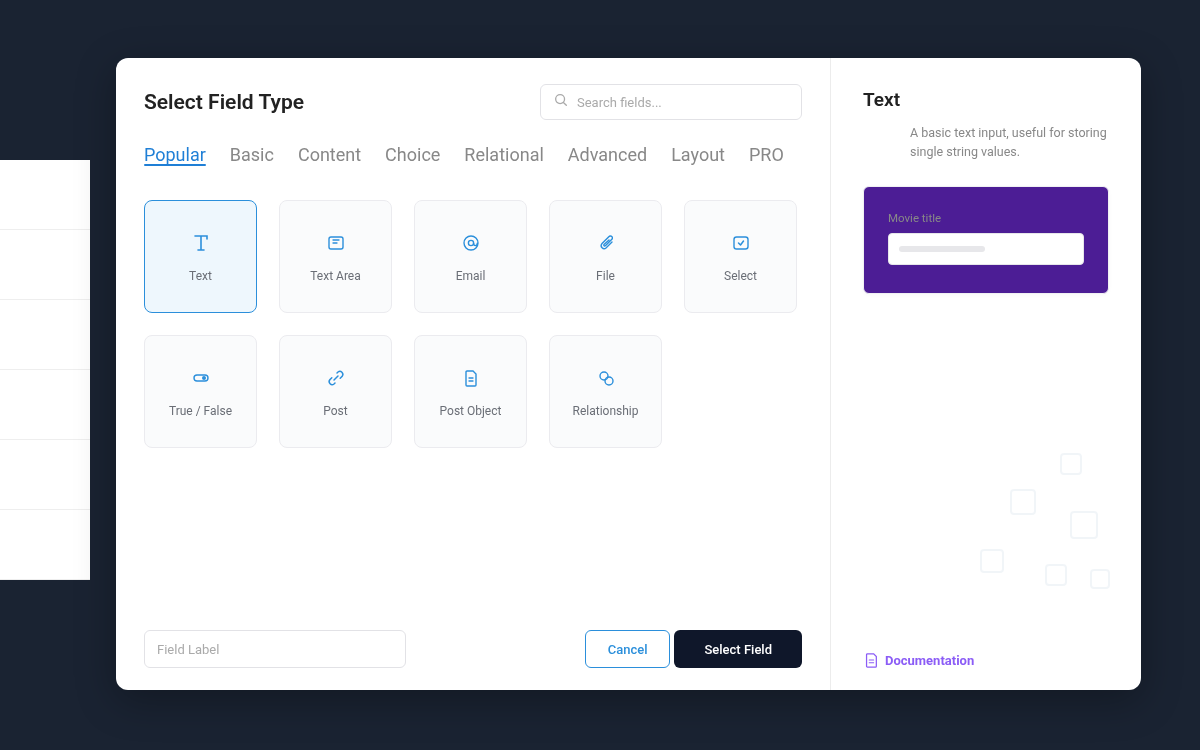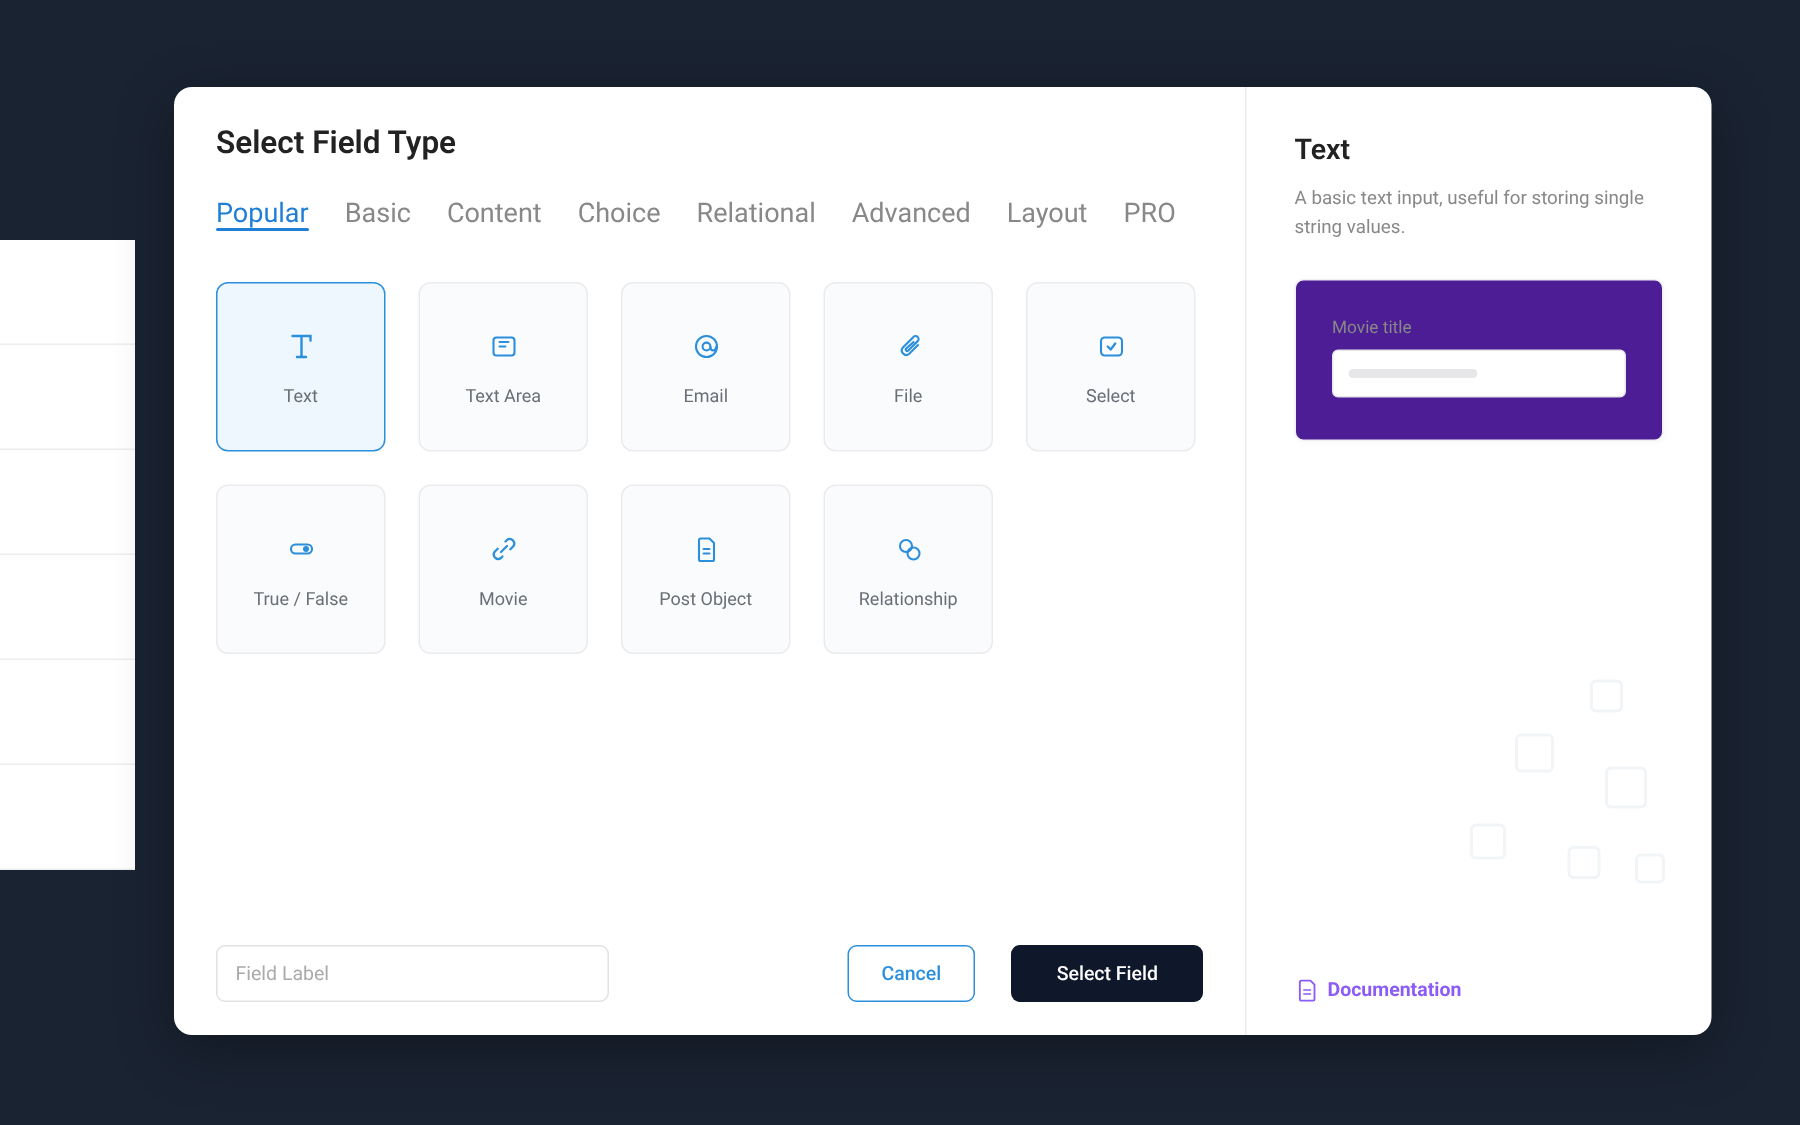--- a/index.html
+++ b/index.html
@@ -146,21 +146,21 @@
       font-size: 12px;
       color: #6a6e76;
     }
     .footer {
       position: absolute;
       bottom: 22px;
       left: 28px;
       right: 28px;
       display: flex;
       align-items: center;
-      gap: 24px;
+      gap: 4px;
     }
     .field-label-input {
       width: 262px;
       height: 38px;
       border: 1px solid #e2e2e6;
       border-radius: 6px;
       padding: 0 12px;
       font-size: 13px;
       color: #333;
       outline: none;
@@ -194,20 +194,21 @@
     .side-title {
       font-size: 19px;
       font-weight: 600;
       color: #222;
     }
     .side-desc {
       margin-top: 12px;
       font-size: 12.5px;
       color: #888;
       line-height: 1.55;
+      margin-left: 47px;
     }
     .preview {
       margin-top: 24px;
       background: #4c1d95;
       border: 1px solid #f0f0f3;
       border-radius: 6px;
       padding: 24px 24px 28px 24px;
       box-shadow: 0 1px 4px rgba(0,0,0,0.03);
     }
     .preview-label {
@@ -313,20 +314,28 @@
     <div class="row"></div>
     <div class="row"></div>
 </div>
 
 <div class="modal">
 
   <div class="main">
 
     <div class="header">
       <div class="title">Select Field Type</div>
+      <div class="search">
+        <span class="icon" style="color:#aaa">
+          <svg width="16" height="16" viewBox="0 0 18 18">
+              <use href="#i-search"></use>
+            </svg>
+        </span>
+        <input type="text" placeholder="Search fields..." style="">
+      </div>
     </div>
 
     <div class="tabs">
       <div class="tab active">Popular</div>
       <div class="tab">Basic</div>
       <div class="tab">Content</div>
       <div class="tab">Choice</div>
       <div class="tab">Relational</div>
       <div class="tab">Advanced</div>
       <div class="tab">Layout</div>
@@ -381,21 +390,21 @@
             </svg>
           </span>
         <span class="label">True / False</span>
       </div>
       <div class="tile">
         <span class="icon">
             <svg width="20" height="20" viewBox="0 0 20 20">
               <use href="#i-link"></use>
             </svg>
           </span>
-        <span class="label">Movie</span>
+        <span class="label">Post</span>
       </div>
       <div class="tile">
         <span class="icon">
             <svg width="20" height="20" viewBox="0 0 20 20">
               <use href="#i-doc"></use>
             </svg>
           </span>
         <span class="label">Post Object</span>
       </div>
       <div class="tile">

